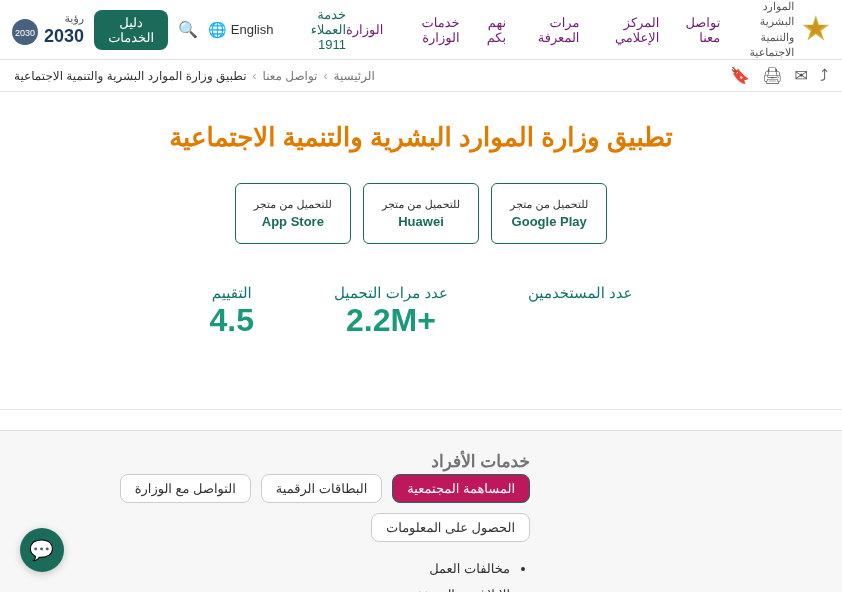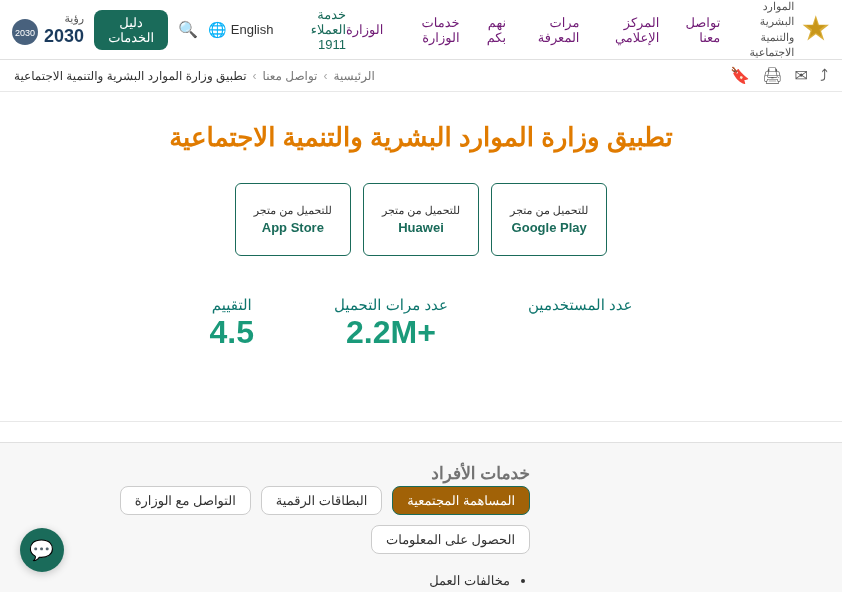--- a/index.html
+++ b/index.html
@@ -147,21 +147,21 @@
     .download-buttons {
       display: flex;
       justify-content: center;
       gap: 12px;
       margin-bottom: 40px;
       flex-wrap: wrap;
     }
     .download-btn {
       border: 1.5px solid #1a6b5a;
       border-radius: 6px;
-      padding: 20px 18px;
+      padding: 14px 18px;
       text-align: center;
       cursor: pointer;
       min-width: 110px;
       background: #fff;
     }
     .download-btn .dl-label {
       font-size: 11px;
       color: #333;
       display: block;
       margin-bottom: 2px;
@@ -226,21 +226,21 @@
     .service-tab {
       padding: 6px 14px;
       border-radius: 8px;
       font-size: 13px;
       cursor: pointer;
       border: 1px solid #ccc;
       background: #fff;
       color: #333;
     }
     .service-tab.active {
-      background: #a16207;
+      background: #be185d;
       color: #fff;
       border-color: #1a6b5a;
     }
     .services-list {
       list-style: disc;
       padding-right: 20px;
       font-size: 13px;
       color: #333;
       line-height: 2;
       text-align: right;

